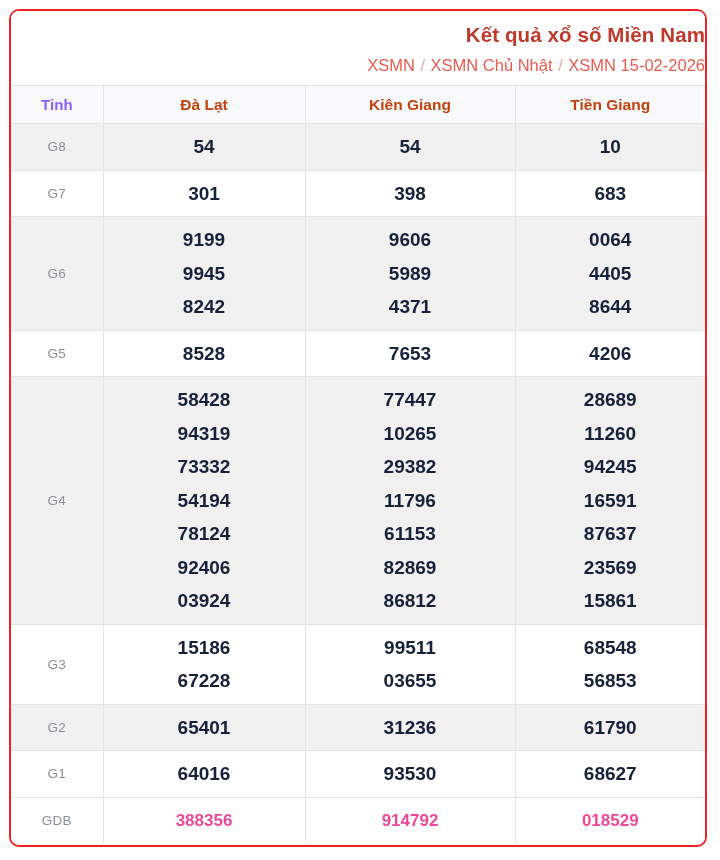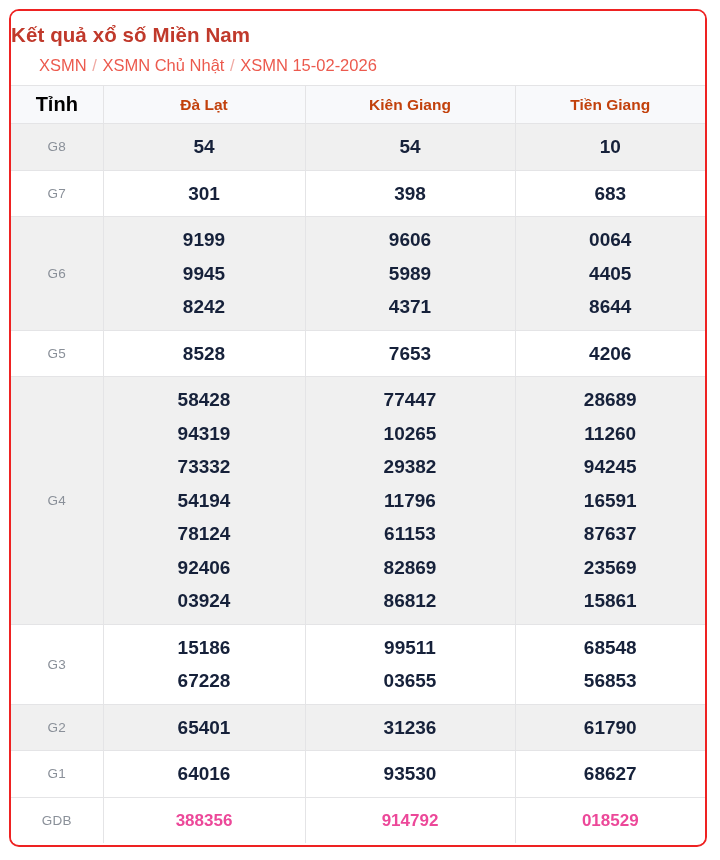--- a/index.html
+++ b/index.html
@@ -25,21 +25,21 @@
     border: 2px solid #ee2222;
     border-radius: 10px;
     background: #ffffff;
     overflow: hidden;
   }
 
   
   .card-header {
     padding-top: 11px;
     padding-bottom: 9px;
-    text-align: left;
+    text-align: right;
     background: #ffffff;
   }
   .card-title {
     font-size: 20.5px;
     font-weight: bold;
     color: #c0392b;
     letter-spacing: 0.1px;
     line-height: 26px;
   }
   .card-breadcrumb {
@@ -78,22 +78,22 @@
   .result-table th:last-child,
   .result-table td:last-child { border-right: none; }
 
   thead th {
     background: #f8f9fb;
     height: 37px;
     font-size: 15.5px;
     font-weight: bold;
   }
   thead th.th-label {
-    color: #000000;
-    font-size: 20px;
+    color: #8b5cf6;
+    font-size: 15px;
   }
   thead th.th-prov {
     color: #c2410c;
   }
 
   td.cell-label {
     background: inherit;
     color: #8a9099;
     font-size: 13.5px;
     font-weight: normal;

